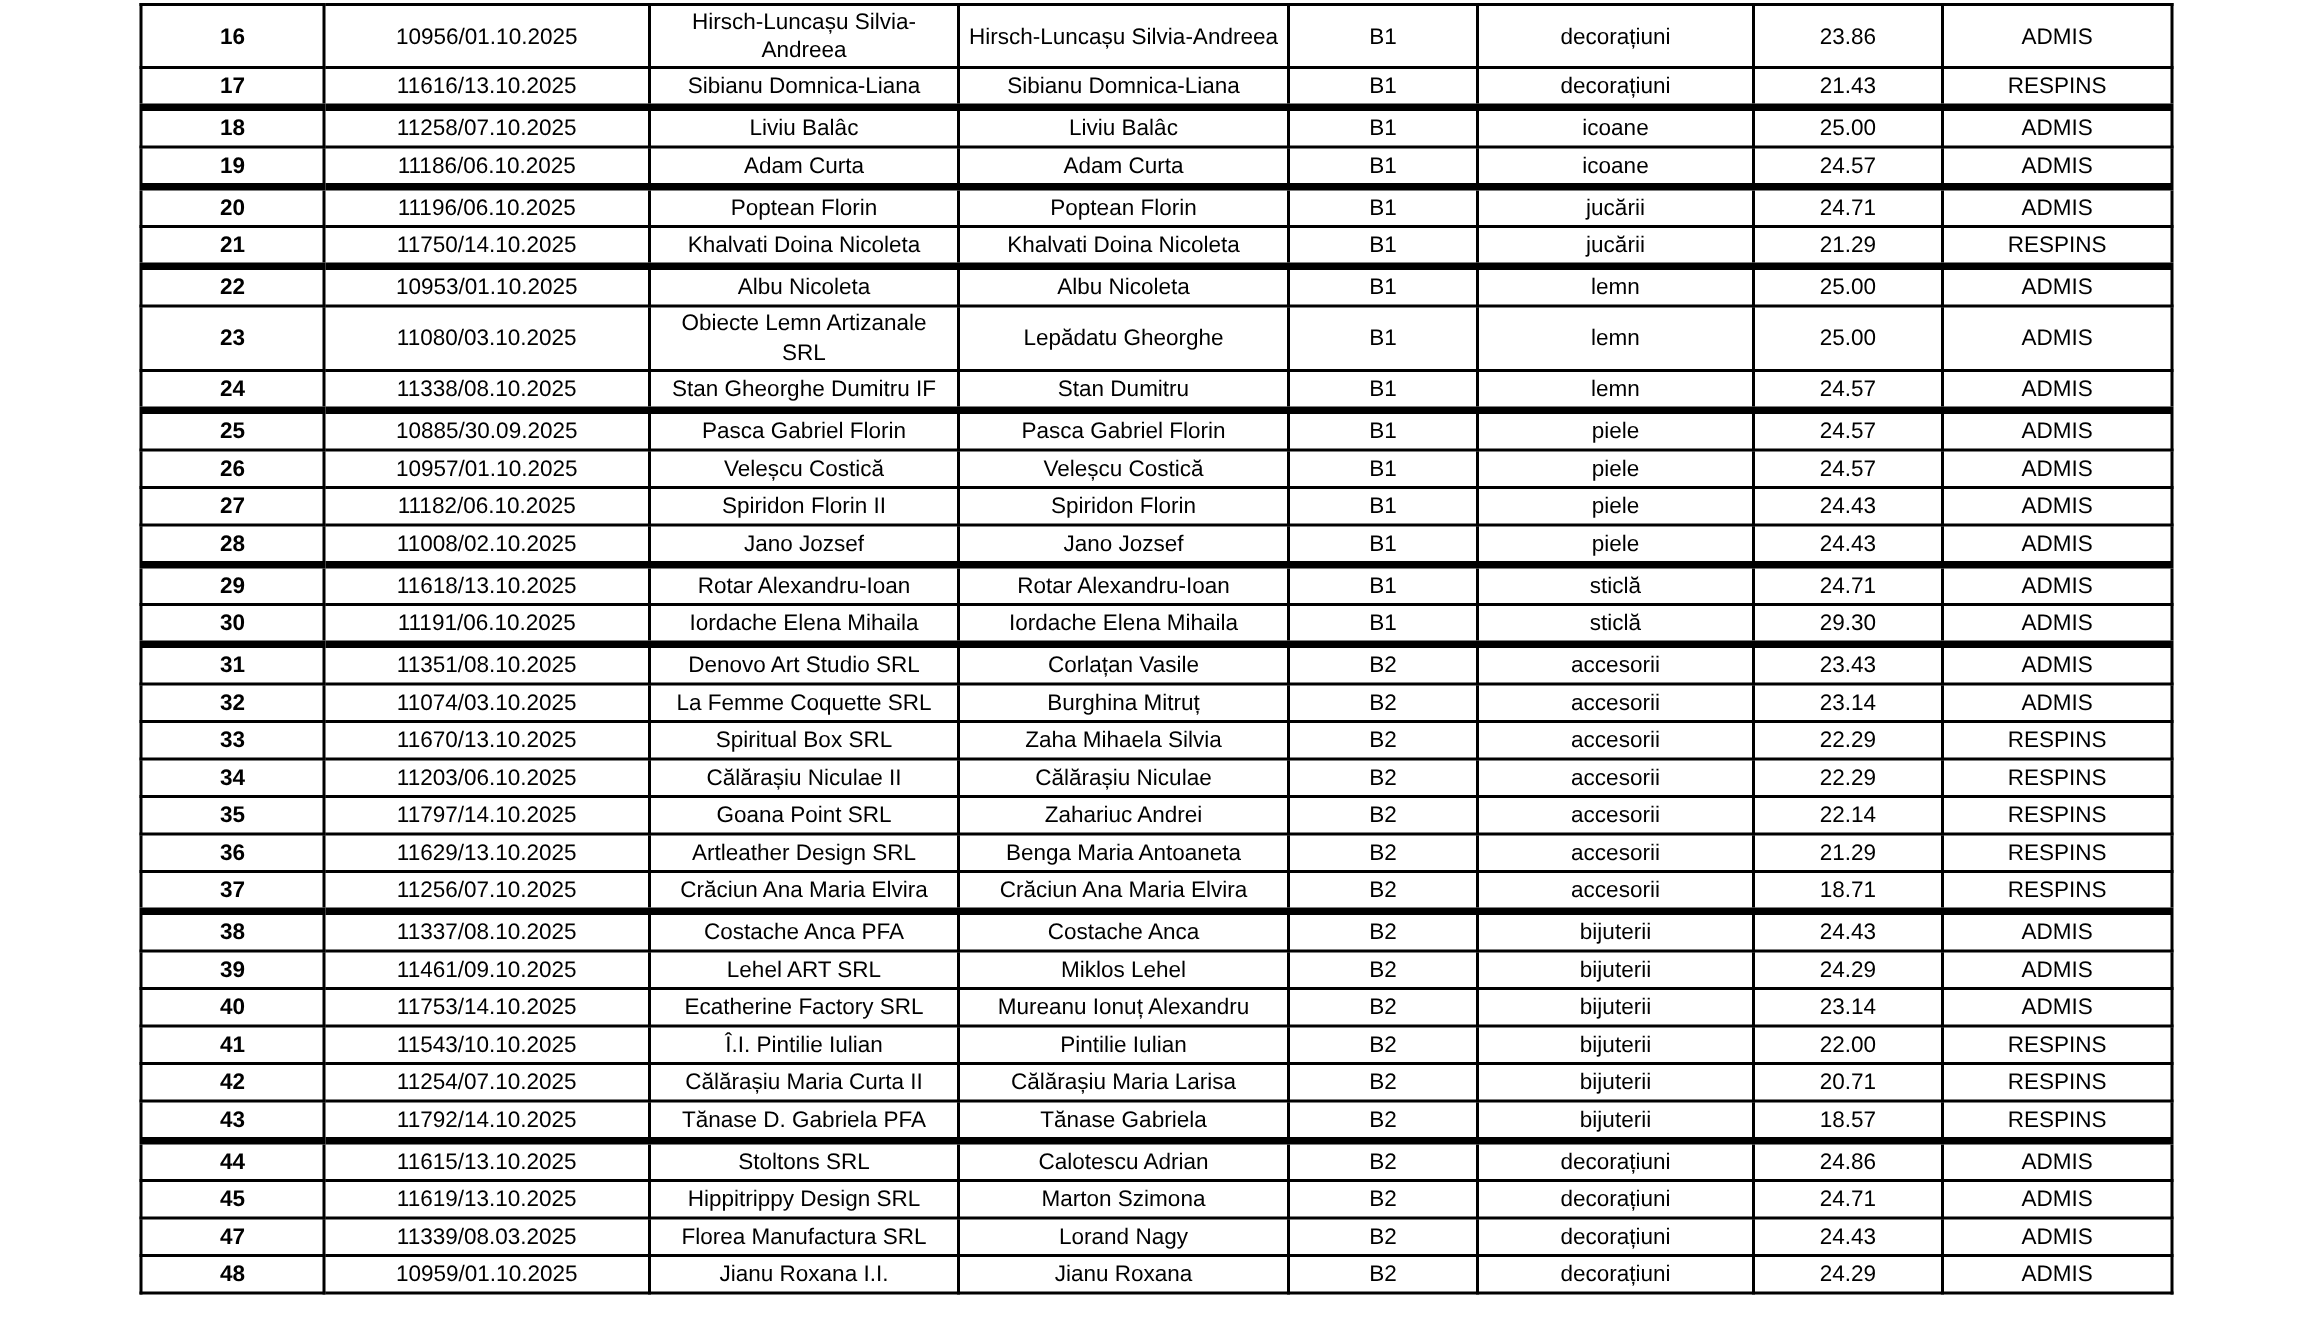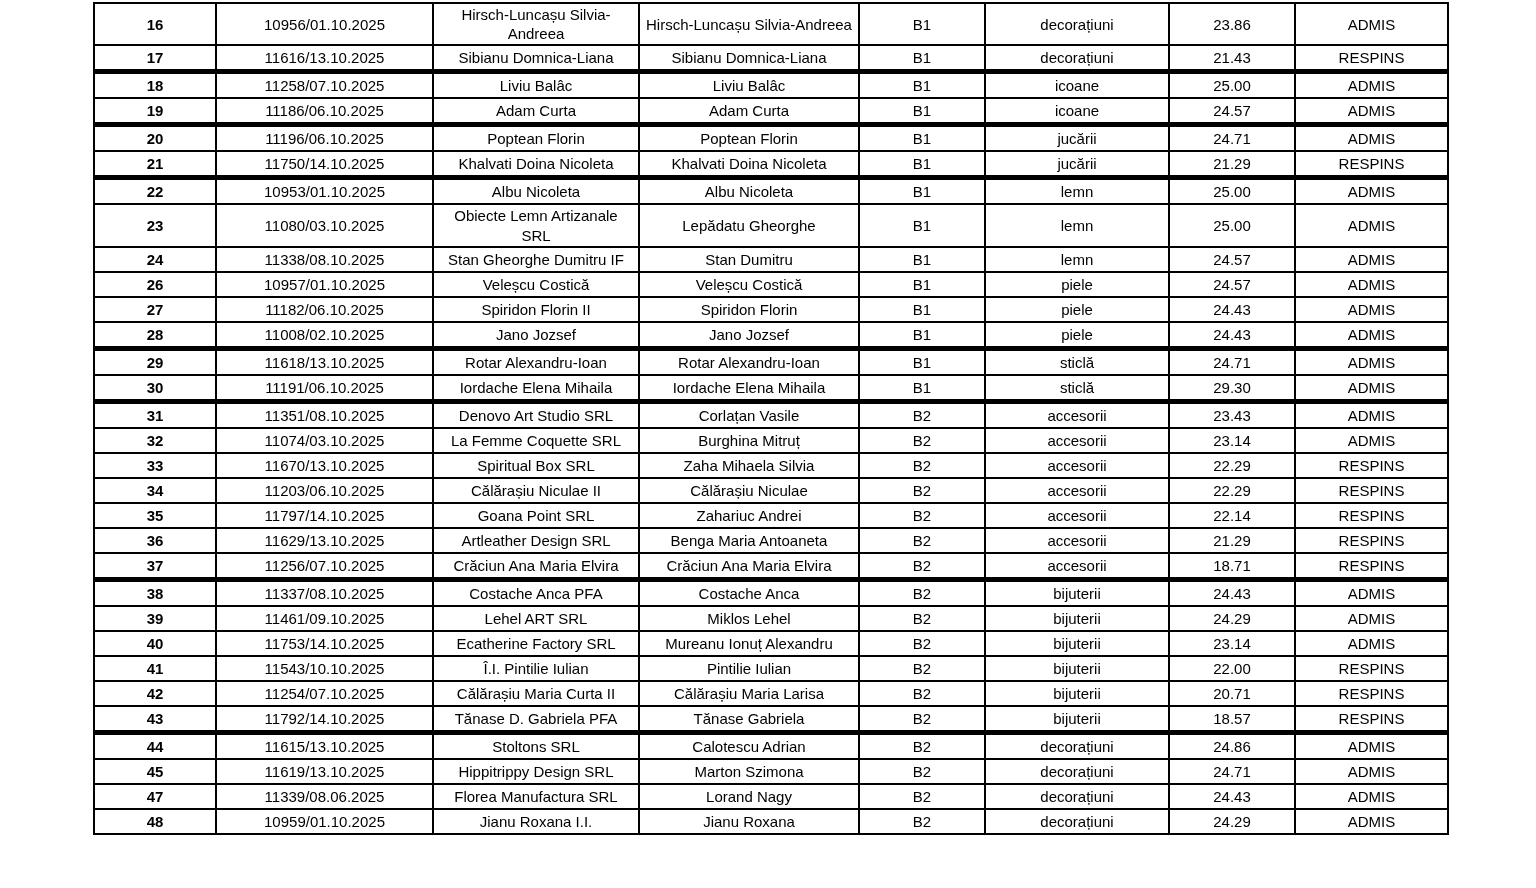--- a/index.html
+++ b/index.html
@@ -148,20 +148,30 @@
           <tr>
             <td class="col-nr">24</td>
             <td>11338/08.10.2025</td>
             <td>Stan Gheorghe Dumitru IF</td>
             <td>Stan Dumitru</td>
             <td>B1</td>
             <td>lemn</td>
             <td>24.57</td>
             <td>ADMIS</td>
           </tr>
+          <tr class="group-start">
+            <td class="col-nr">25</td>
+            <td>10885/30.09.2025</td>
+            <td>Pasca Gabriel Florin</td>
+            <td>Pasca Gabriel Florin</td>
+            <td>B1</td>
+            <td>piele</td>
+            <td>24.57</td>
+            <td>ADMIS</td>
+          </tr>
           <tr>
             <td class="col-nr">26</td>
             <td>10957/01.10.2025</td>
             <td>Veleșcu Costică</td>
             <td>Veleșcu Costică</td>
             <td>B1</td>
             <td>piele</td>
             <td>24.57</td>
             <td>ADMIS</td>
           </tr>
@@ -350,21 +360,21 @@
             <td>11619/13.10.2025</td>
             <td>Hippitrippy Design SRL</td>
             <td>Marton Szimona</td>
             <td>B2</td>
             <td>decorațiuni</td>
             <td>24.71</td>
             <td>ADMIS</td>
           </tr>
           <tr>
             <td class="col-nr">47</td>
-            <td>11339/08.06.2025</td>
+            <td>11339/08.03.2025</td>
             <td>Florea Manufactura SRL</td>
             <td>Lorand Nagy</td>
             <td>B2</td>
             <td>decorațiuni</td>
             <td>24.43</td>
             <td>ADMIS</td>
           </tr>
           <tr>
             <td class="col-nr">48</td>
             <td>10959/01.10.2025</td>

